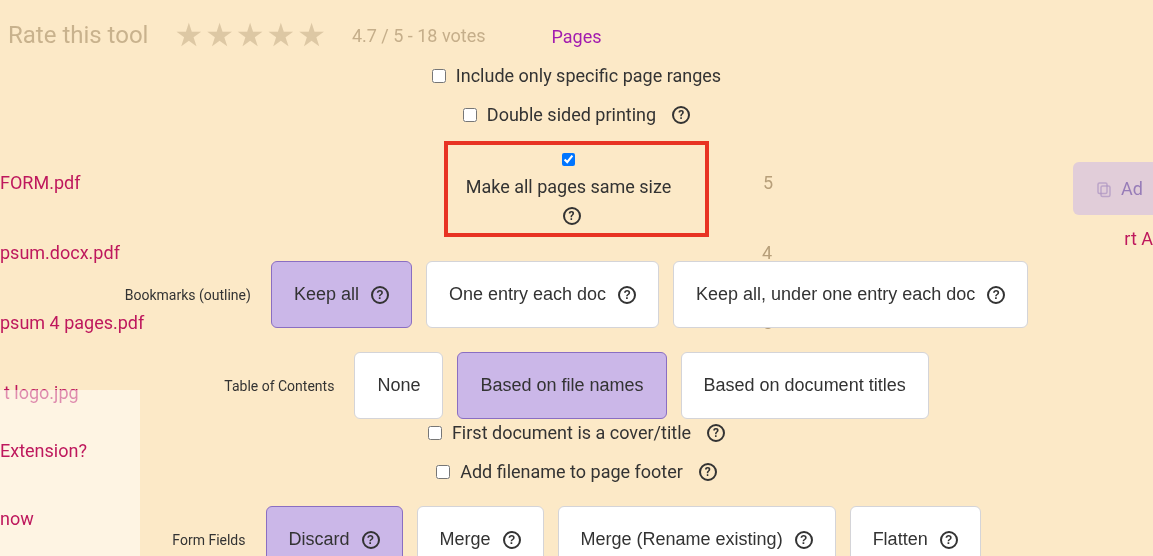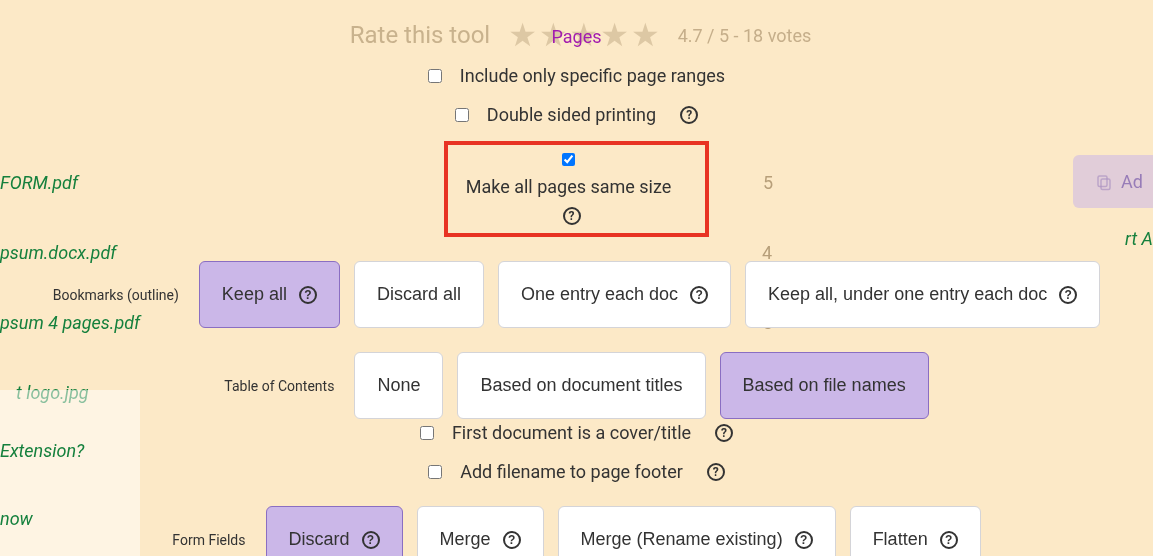--- a/index.html
+++ b/index.html
@@ -5,30 +5,30 @@
 * { box-sizing: border-box; margin: 0; padding: 0; }
 body {
   font-family: -apple-system, BlinkMacSystemFont, "Segoe UI", Roboto, sans-serif;
   background: #FCE9C7;
   width: 1153px;
   height: 556px;
   overflow: hidden;
   position: relative;
   color: #333;
 }
-.bg-text { position: absolute; color: #15803d; font-size: 18px; pointer-events: none; white-space: nowrap; font-style: italic; }
+.bg-text { position: absolute; color: #be185d; font-size: 18px; pointer-events: none; white-space: nowrap; }
 .bg-num { position: absolute; color: #B79F7A; font-size: 18px; }
-.rate-row { position: absolute; top: 16px; left: 8px; right: 0; display: flex; align-items: center; justify-content: center; gap: 18px; }
+.rate-row { position: absolute; top: 16px; left: 8px; right: 0; display: flex; align-items: center; justify-content: flex-start; gap: 26px; }
 .rate-label { color: rgba(183,159,122,0.75); font-size: 24px; }
 .stars { display: flex; gap: 2px; }
 .star { color: rgba(183,159,122,0.45); font-size: 32px; }
 .votes { color: rgba(183,159,122,0.8); font-size: 18px; }
 .content { position: absolute; top: 0; left: 0; right: 0; bottom: 0; display: flex; flex-direction: column; align-items: center; padding-top: 26px; }
 .section-label { font-size: 18px; color: #a21caf; }
-.check-row { display: flex; align-items: center; gap: 18px; margin-top: 18px; font-size: 18px; color: #333; }
+.check-row { display: flex; align-items: center; gap: 10px; margin-top: 18px; font-size: 18px; color: #333; }
 .check-row input[type="checkbox"] { width: 14px; height: 14px; }
 .help { display: inline-flex; align-items: center; justify-content: center; width: 18px; height: 18px; border: 2px solid #333; border-radius: 50%; font-size: 12px; font-weight: bold; color: #333; margin-left: 6px; }
 .highlight-box { border: 4px solid #E83323; padding: 8px 34px 8px 18px; display: flex; align-items: center; gap: 10px; margin-top: 16px; flex-direction: column; }
 .row { display: flex; align-items: center; gap: 14px; margin-top: 24px; flex-wrap: wrap; justify-content: center; }
 .row-label { font-size: 14px; color: #333; margin-right: 6px; }
 .opt {
   background: #fff;
   border: 1px solid #D4D4D8;
   border-radius: 6px;
   padding: 22px 22px;
@@ -56,30 +56,30 @@
 .btn-fewer {
   background: #CBB7E8;
   color: #333;
   font-size: 20px;
   border: none;
   border-radius: 4px;
   padding: 14px 38px;
   cursor: pointer;
 }
 .ext-box { position: absolute; left: 0; top: 390px; width: 140px; height: 166px; background: rgba(255,255,255,0.5); }
-.add-btn { position: absolute; right: 0; top: 155px; background: rgba(203,183,232,0.55); color: rgba(120,90,170,0.7); padding: 16px 10px 16px 22px; border-radius: 6px 0 0 6px; font-size: 18px; display:flex; align-items:center; gap:8px; }
+.add-btn { position: absolute; right: 0; top: 162px; background: rgba(203,183,232,0.55); color: rgba(120,90,170,0.7); padding: 16px 10px 16px 22px; border-radius: 6px 0 0 6px; font-size: 18px; display:flex; align-items:center; gap:8px; }
 .add-btn svg { width:18px; height:18px; opacity:0.5; }
 </style>
 </head>
 <body>
 
 <div class="bg-text" style="top:172px;left:0"> FORM.pdf</div>
 <div class="bg-text" style="top:242px;left:0">psum.docx.pdf</div>
 <div class="bg-text" style="top:312px;left:0">psum 4 pages.pdf</div>
-<div class="bg-text" style="top:382px;left:16px">t logo.jpg</div>
+<div class="bg-text" style="top:382px;left:4px">t logo.jpg</div>
 <div class="ext-box"></div>
 <div class="bg-text" style="top:440px;left:0"> Extension?</div>
 <div class="bg-text" style="top:508px;left:0"> now</div>
 <div class="bg-num" style="top:172px;left:763px">5</div>
 <div class="bg-num" style="top:242px;left:762px">4</div>
 <div class="bg-num" style="top:312px;left:763px">3</div>
 <div class="bg-num" style="top:382px;left:763px">2</div>
 <div class="bg-text" style="top:228px;right:0">rt A</div>
 <div class="add-btn">
   <svg viewBox="0 0 24 24">
@@ -121,42 +121,39 @@
     <span class="help">?</span>
   </div>
 
   <div class="row">
     <span class="row-label">Bookmarks (outline)</span>
     <button class="opt selected">
       <span>Keep all</span>
       <span class="help">?</span>
     </button>
     <button class="opt">
-      <span>Discard all</span>
-    </button>
-    <button class="opt">
       <span>One entry each doc</span>
       <span class="help">?</span>
     </button>
     <button class="opt">
       <span>Keep all, under one entry each doc</span>
       <span class="help">?</span>
     </button>
   </div>
 
   <div class="row">
     <span class="row-label">Table of Contents</span>
     <button class="opt">
       <span>None</span>
     </button>
+    <button class="opt selected">
+      <span>Based on file names</span>
+    </button>
     <button class="opt">
       <span>Based on document titles</span>
-    </button>
-    <button class="opt selected">
-      <span>Based on file names</span>
     </button>
   </div>
 
   <div class="check-group">
     <label class="check-row" style="margin-top:0">
       <input type="checkbox" style="">
       <span>First document is a cover/title</span>
       <span class="help">?</span>
     </label>
     <label class="check-row" style="margin-top:0">

